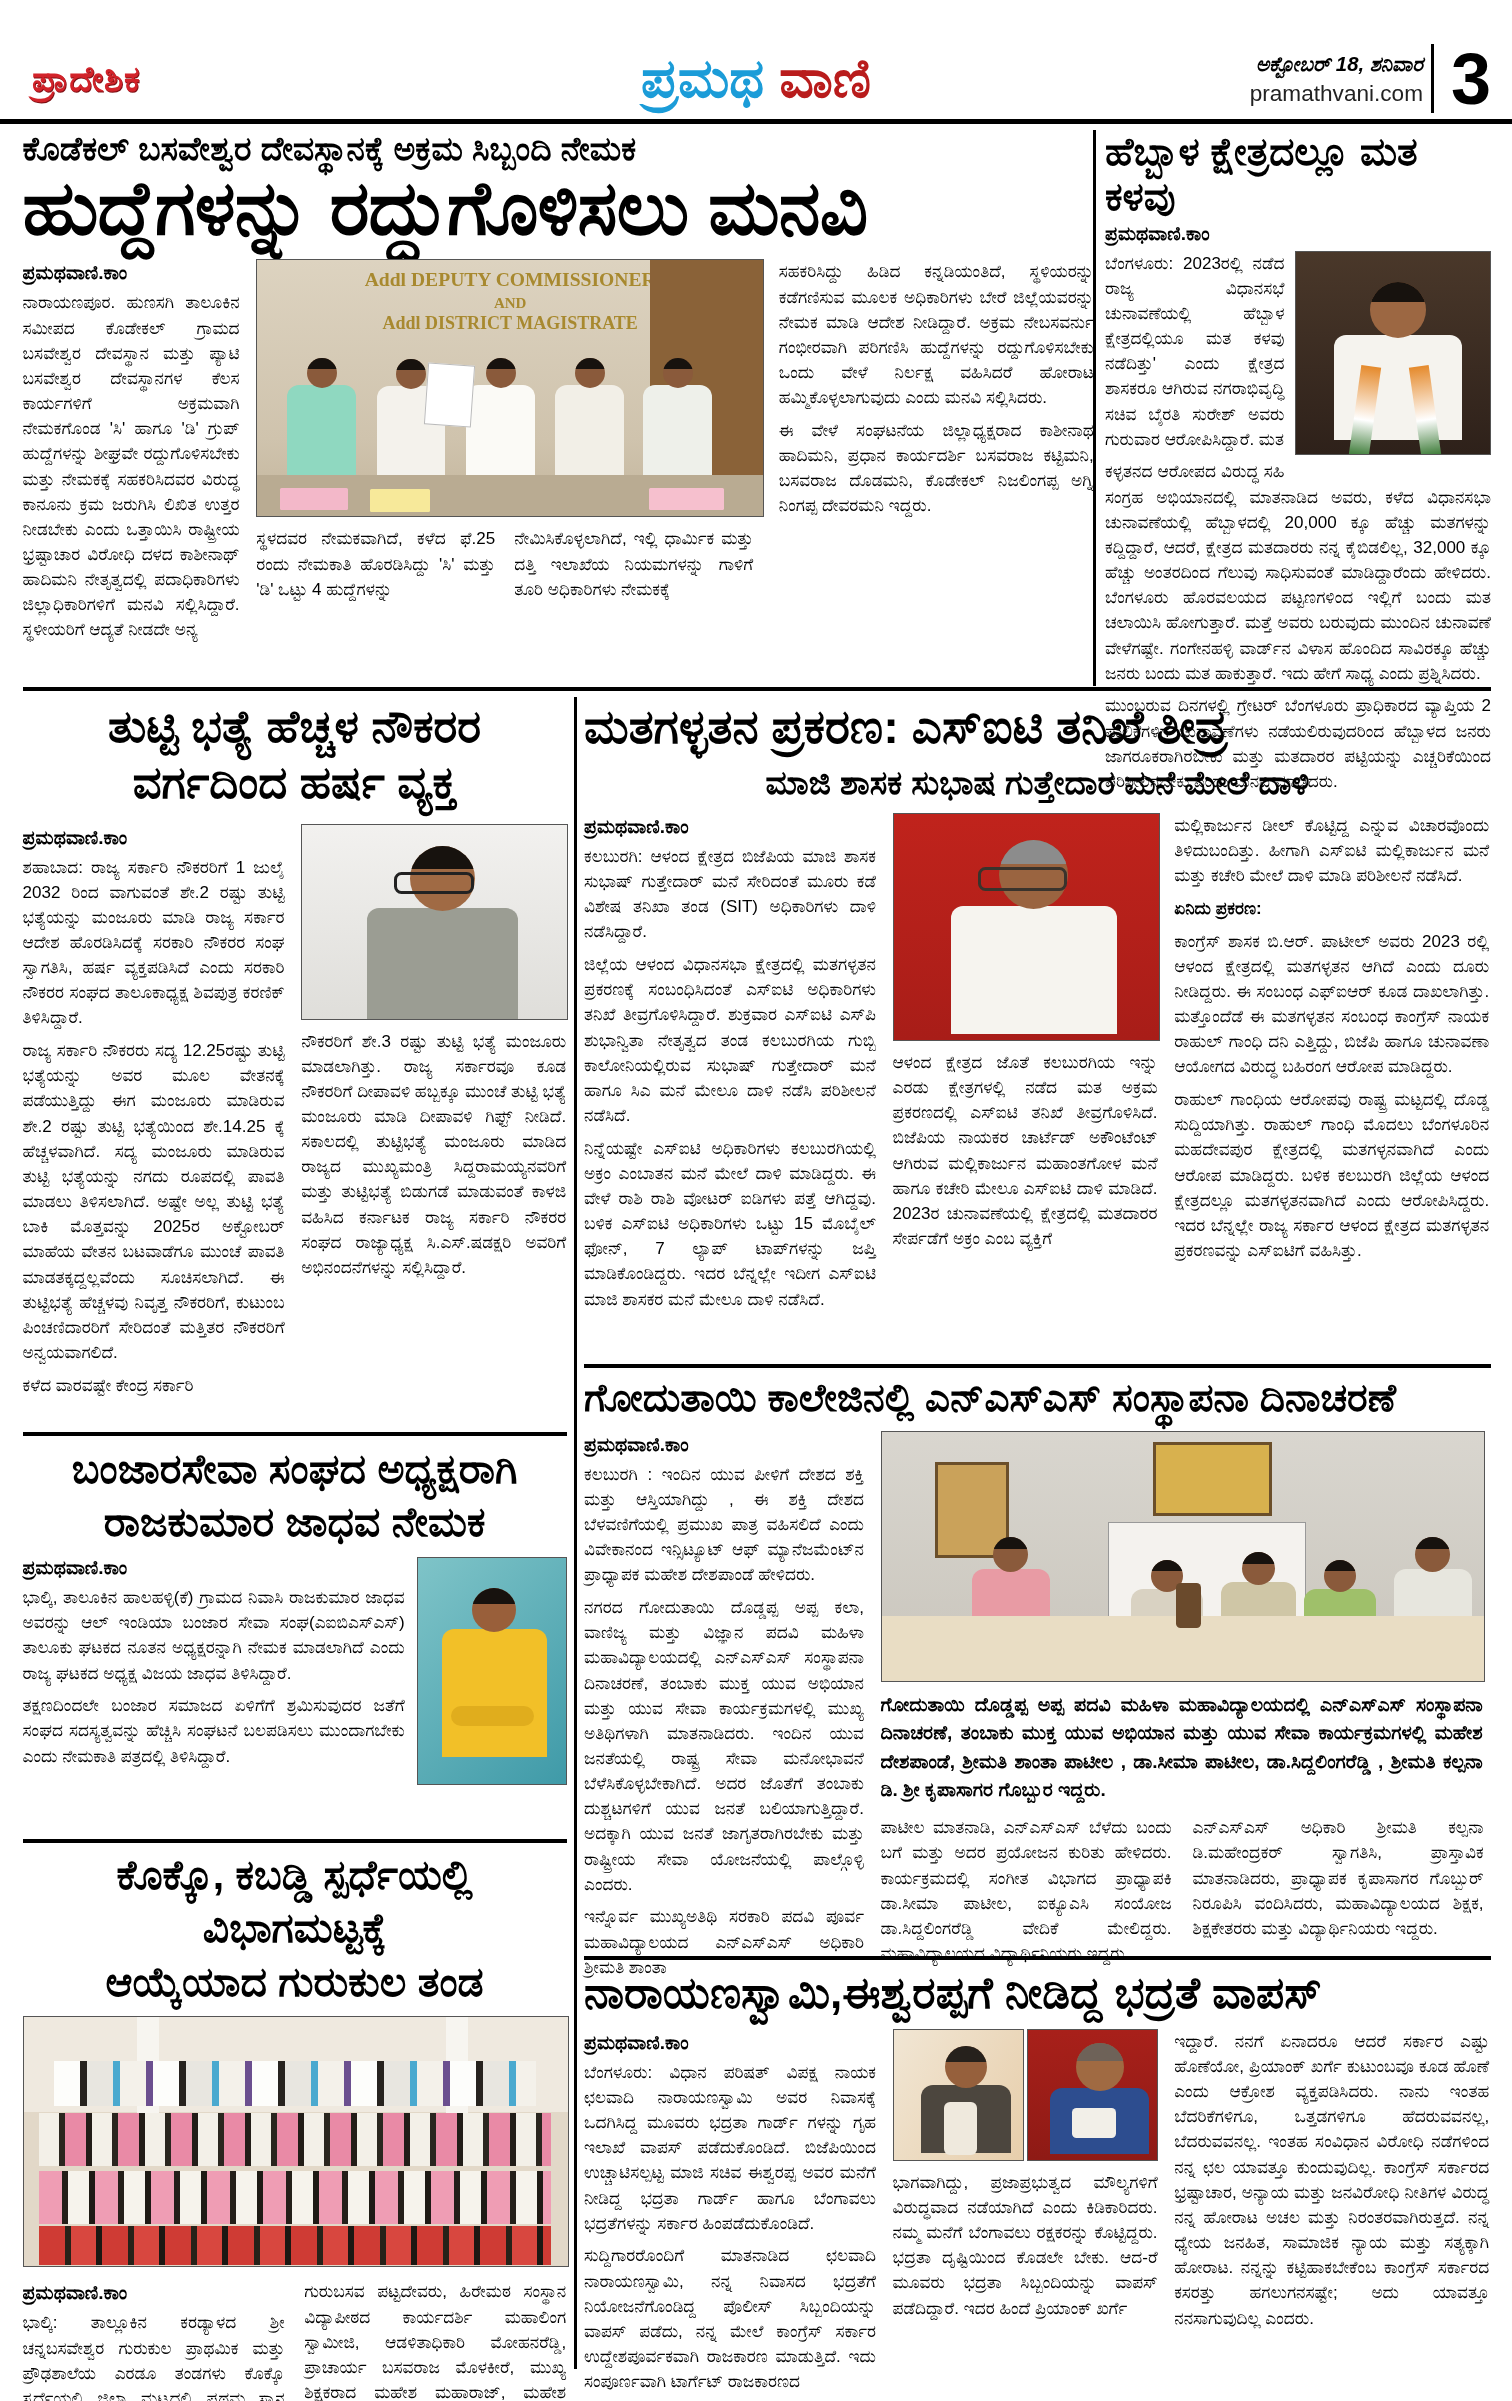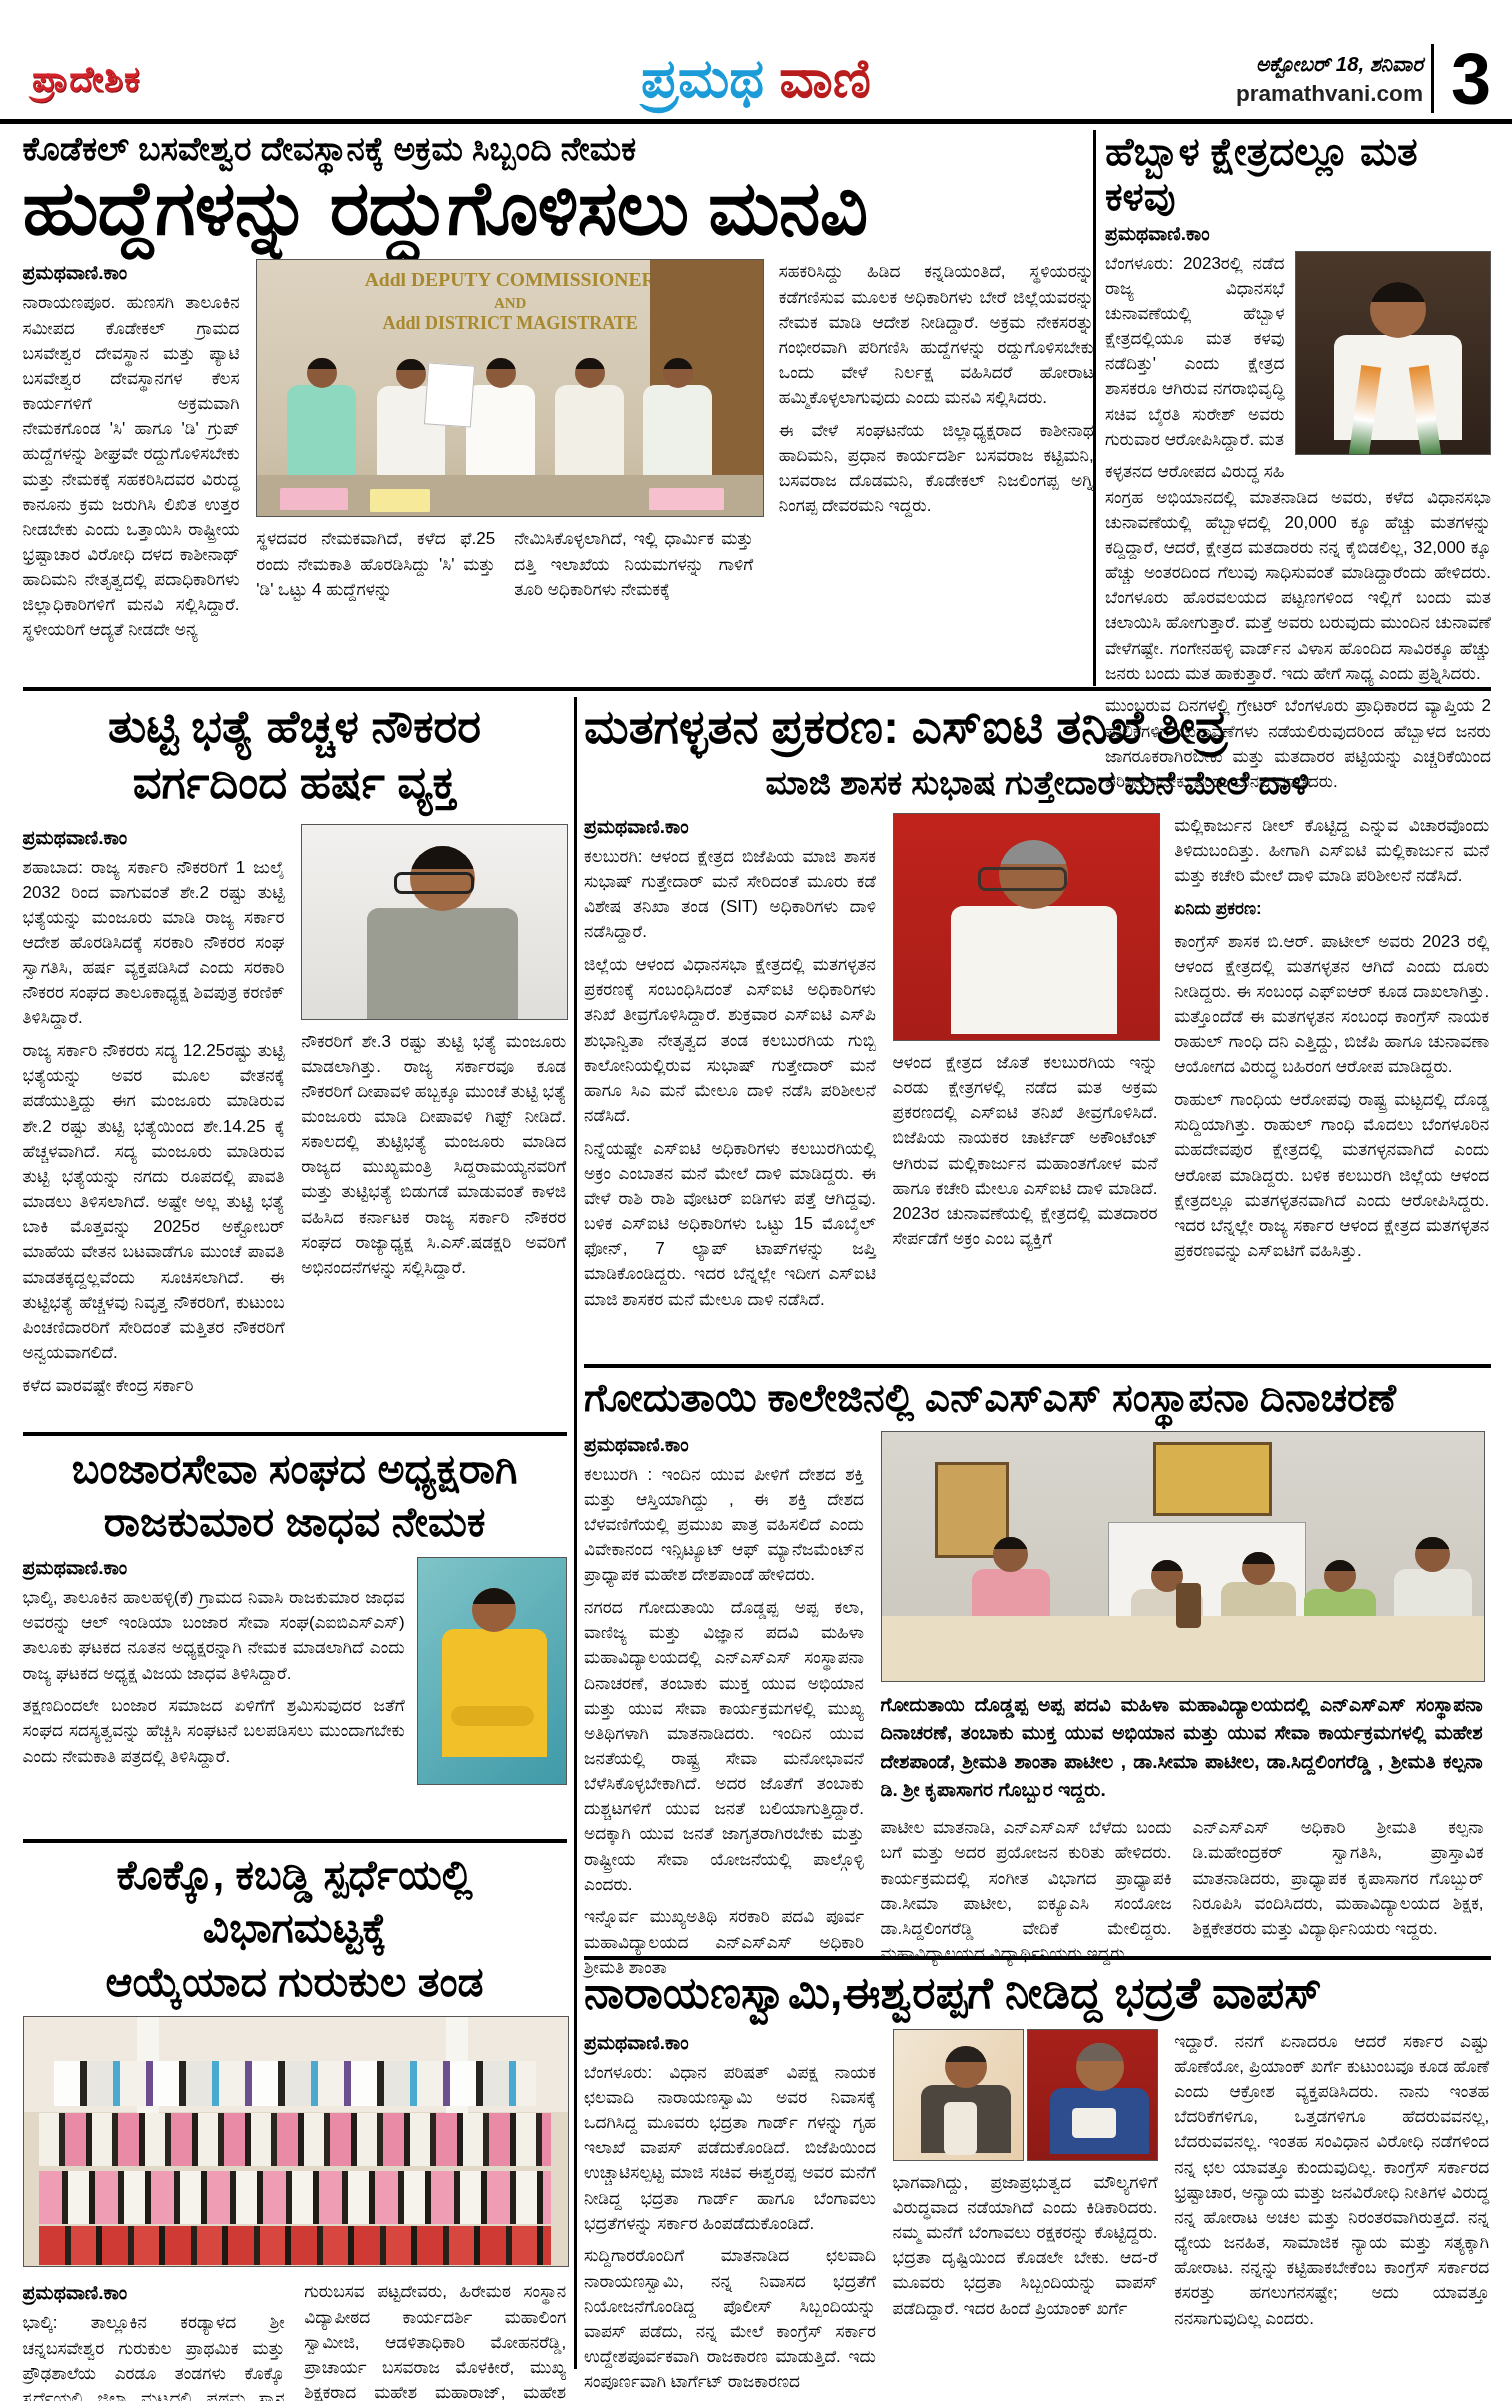--- a/index.html
+++ b/index.html
@@ -9,21 +9,21 @@
   .hrule{position:absolute;background:#000;height:4.5px;}
   .vrule{position:absolute;background:#000;width:3px;}
   
   .hdr{position:absolute;left:0;top:0;width:1512px;height:119px;}
   .hdr-logo{position:absolute;left:32px;top:59px;font-size:35px;font-weight:bold;color:#d2232a;
             text-shadow:0.8px 0.8px 0 #7a0d12;letter-spacing:0.8px;}
   .hdr-mast{position:absolute;left:0;top:47px;width:1512px;text-align:center;font-size:54px;font-weight:bold;}
   .hdr-mast .m1{color:#1b9cd8;} .hdr-mast .m2{color:#b91c1c;}
   .hdr-right{position:absolute;right:89px;top:53px;text-align:right;}
   .hdr-date{font-size:20.3px;font-weight:bold;font-style:italic;}
-  .hdr-site{font-size:22.6px;color:#222;margin-top:4.5px;font-weight:bold;}
+  .hdr-site{font-size:22.6px;color:#222;margin-top:4.5px;}
   .hdr-pageno{position:absolute;right:21px;top:44px;font-size:72px;font-weight:bold;line-height:1;
               border-left:3.8px solid #000;padding-left:16.6px;height:69px;display:flex;align-items:center;}
   
   .art{position:absolute;}
   .byline{font-weight:bold;font-size:19px;margin:3px 0 6px 0;}
   .art p{font-size:17px;line-height:1.48;text-align:justify;margin:0 0 7.5px 0;}
   .cols{display:flex;gap:16.6px;}
   .subhd-inline{font-weight:bold;}
   
   .h-kicker{font-size:33px;font-weight:bold;letter-spacing:0;line-height:1.15;}
@@ -118,21 +118,21 @@
           <div class="paper" style="left:22.6px;bottom:6px;width:68px;background:#f3b8c9;"></div>
           <div class="paper" style="left:113px;bottom:4.5px;width:60px;background:#f7e99a;"></div>
           <div class="paper" style="left:392px;bottom:6px;width:75px;background:#f6c0ce;"></div>
         </div>
         <div class="cols" style="margin-top:9px;gap:19px;">
           <p style="width:239px;flex:none;">ಸ್ಥಳದವರ ನೇಮಕವಾಗಿದೆ, ಕಳೆದ ಫೆ.25 ರಂದು ನೇಮಕಾತಿ ಹೊರಡಿಸಿದ್ದು 'ಸಿ' ಮತ್ತು 'ಡಿ' ಒಟ್ಟು 4 ಹುದ್ದೆಗಳನ್ನು</p>
           <p style="width:239px;flex:none;">ನೇಮಿಸಿಕೊಳ್ಳಲಾಗಿದೆ, ಇಲ್ಲಿ ಧಾರ್ಮಿಕ ಮತ್ತು ದತ್ತಿ ಇಲಾಖೆಯ ನಿಯಮಗಳನ್ನು ಗಾಳಿಗೆ ತೂರಿ ಅಧಿಕಾರಿಗಳು ನೇಮಕಕ್ಕೆ</p>
         </div>
       </div>
       <div style="width:315px;flex:none;">
-        <p>ಸಹಕರಿಸಿದ್ದು ಹಿಡಿದ ಕನ್ನಡಿಯಂತಿದೆ, ಸ್ಥಳಿಯರನ್ನು ಕಡೆಗಣಿಸುವ ಮೂಲಕ ಅಧಿಕಾರಿಗಳು ಬೇರೆ ಜಿಲ್ಲೆಯವರನ್ನು ನೇಮಕ ಮಾಡಿ ಆದೇಶ ನೀಡಿದ್ದಾರೆ. ಅಕ್ರಮ ನೇಕಸರತ್ನು ಗಂಭೀರವಾಗಿ ಪರಿಗಣಿಸಿ ಹುದ್ದೆಗಳನ್ನು ರದ್ದುಗೊಳಿಸಬೇಕು ಒಂದು ವೇಳೆ ನಿರ್ಲಕ್ಷ ವಹಿಸಿದರೆ ಹೋರಾಟ ಹಮ್ಮಿಕೊಳ್ಳಲಾಗುವುದು ಎಂದು ಮನವಿ ಸಲ್ಲಿಸಿದರು.</p>
+        <p>ಸಹಕರಿಸಿದ್ದು ಹಿಡಿದ ಕನ್ನಡಿಯಂತಿದೆ, ಸ್ಥಳಿಯರನ್ನು ಕಡೆಗಣಿಸುವ ಮೂಲಕ ಅಧಿಕಾರಿಗಳು ಬೇರೆ ಜಿಲ್ಲೆಯವರನ್ನು ನೇಮಕ ಮಾಡಿ ಆದೇಶ ನೀಡಿದ್ದಾರೆ. ಅಕ್ರಮ ನೇಬಸವರ್ನು ಗಂಭೀರವಾಗಿ ಪರಿಗಣಿಸಿ ಹುದ್ದೆಗಳನ್ನು ರದ್ದುಗೊಳಿಸಬೇಕು ಒಂದು ವೇಳೆ ನಿರ್ಲಕ್ಷ ವಹಿಸಿದರೆ ಹೋರಾಟ ಹಮ್ಮಿಕೊಳ್ಳಲಾಗುವುದು ಎಂದು ಮನವಿ ಸಲ್ಲಿಸಿದರು.</p>
         <p>ಈ ವೇಳೆ ಸಂಘಟನೆಯ ಜಿಲ್ಲಾಧ್ಯಕ್ಷರಾದ ಕಾಶೀನಾಥ ಹಾದಿಮನಿ, ಪ್ರಧಾನ ಕಾರ್ಯದರ್ಶಿ ಬಸವರಾಜ ಕಟ್ಟಿಮನಿ, ಬಸವರಾಜ ದೊಡಮನಿ, ಕೊಡೇಕಲ್ ನಿಜಲಿಂಗಪ್ಪ ಅಗ್ನಿ ನಿಂಗಪ್ಪ ದೇವರಮನಿ ಇದ್ದರು.</p>
       </div>
     </div>
   </div>
 
   <div class="art" style="left:1105px;top:130px;width:386px;height:553px;">
     <div class="h-b">ಹೆಬ್ಬಾಳ ಕ್ಷೇತ್ರದಲ್ಲೂ ಮತ ಕಳವು</div>
     <div class="byline">ಪ್ರಮಥವಾಣಿ.ಕಾಂ</div>
     <div>
       <div class="photo" style="float:right;width:194px;height:202px;margin:0 0 7.5px 10.5px;background:linear-gradient(#4a382a,#2e211a);">

